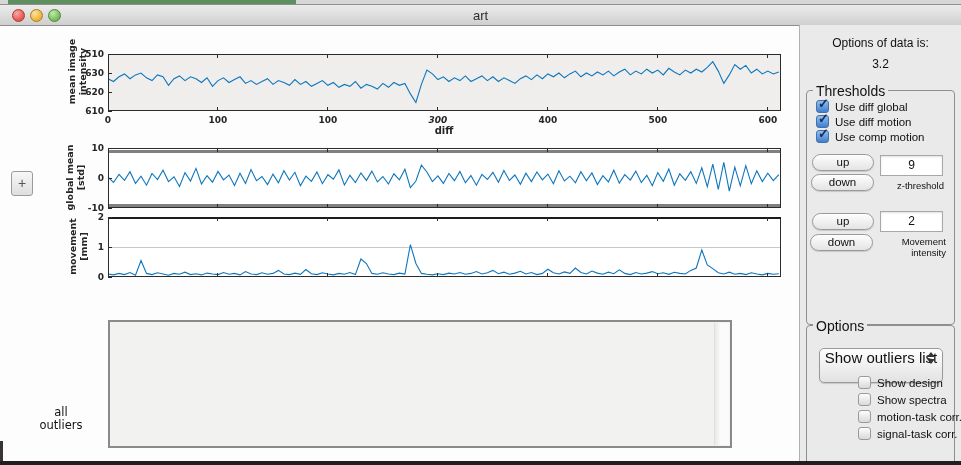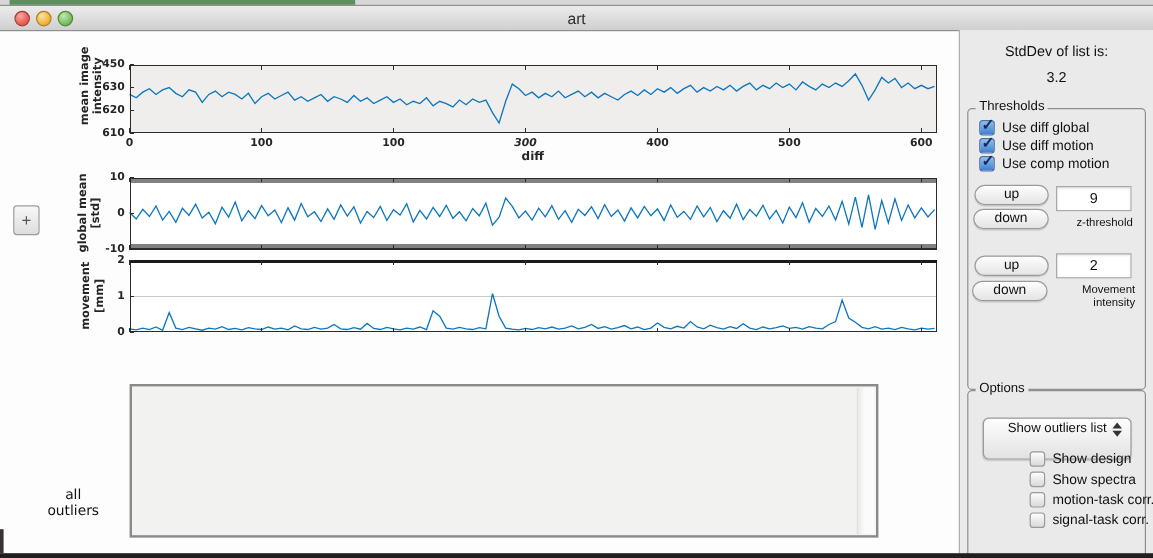--- a/index.html
+++ b/index.html
@@ -46,21 +46,21 @@
         font-size:11.5px;color:#111;line-height:13px;font-family:"DejaVu Sans",sans-serif;}
   
   #panel{position:absolute;left:799px;top:25px;width:162px;height:436px;
          background:#eaeaea;border-left:1px solid #b0b0b0;box-sizing:border-box;font-size:11.5px;color:#111;}
   .panel-center{position:absolute;width:100%;text-align:center;font-size:12px;}
   #stddev-label{top:11px;}
   #stddev-value{top:32px;}
   .groupbox{position:absolute;border:1px solid #8f8f8f;border-radius:4px;box-sizing:border-box;}
   #thresholds-box{left:6px;top:65px;width:149px;height:235px;}
   #options-box{left:6px;top:300px;width:149px;height:156px;}
-  .group-label{position:absolute;top:-8px;left:6px;background:#eaeaea;padding:0 3px;font-size:11px;}
+  .group-label{position:absolute;top:-8px;left:6px;background:#eaeaea;padding:0 3px;font-size:14px;}
   .cb-rows{position:absolute;display:flex;flex-direction:column;}
   #thresh-rows{left:16px;top:74px;}
   #thresh-rows .cb-row{height:15px;}
   #opt-rows{left:14px;top:349px;}
   #opt-rows .cb-row{height:17px;margin-left:44px;}
   .cb-row{display:flex;align-items:center;}
   .cb{width:13px;height:13px;border-radius:3px;box-sizing:border-box;position:relative;flex:none;
       border:1px solid #9a9a9a;background:linear-gradient(#fdfdfd,#d9d9d9);}
   .cb.checked{border:1px solid #4a6fa5;background:linear-gradient(#8fc0ee,#3f7fd2);}
   .cb .mark{display:none;}
@@ -76,21 +76,21 @@
   #m-down{left:10px;top:209px;width:63px;height:17px;line-height:15px;}
   .field{position:absolute;box-sizing:border-box;border:1px solid #a8a8a8;background:#fff;
       text-align:center;font-size:12px;line-height:19px;box-shadow:inset 0 1px 2px rgba(0,0,0,.12);}
   #z-field{left:80px;top:130px;width:63px;height:21px;}
   #m-field{left:80px;top:186px;width:63px;height:21px;}
   .small-label{position:absolute;text-align:right;font-size:9.5px;line-height:10.5px;color:#111;}
   #z-thresh-label{left:78px;top:156px;width:66px;}
   #m-thresh-label{left:76px;top:212px;width:70px;}
   #outlier-dropdown{position:absolute;left:19px;top:323px;width:124px;height:35px;box-sizing:border-box;
       border:1px solid #9a9a9a;border-radius:5px;background:linear-gradient(#fefefe,#e2e2e2);
-      font-size:11px;line-height:17px;text-align:center;box-shadow:0 1px 1px rgba(0,0,0,.15);}
+      font-size:15px;line-height:17px;text-align:center;box-shadow:0 1px 1px rgba(0,0,0,.15);}
   #dd-arrows{position:absolute;right:7px;top:2px;width:8px;height:14px;}
   #dd-arrows .tri-up{position:absolute;top:1px;left:0;width:0;height:0;
       border-left:4px solid transparent;border-right:4px solid transparent;border-bottom:5px solid #333;}
   #dd-arrows .tri-down{position:absolute;bottom:1px;left:0;width:0;height:0;
       border-left:4px solid transparent;border-right:4px solid transparent;border-top:5px solid #333;}
   #save-button{position:absolute;left:26px;top:416px;width:125px;height:18px;box-sizing:border-box;
       border:1px solid #8a8a8a;background:linear-gradient(#fbfbfb,#ececec);
       font-size:11px;font-weight:bold;text-align:center;line-height:16px;box-shadow:0 1px 1px rgba(0,0,0,.2);}
   
   #bottom-bar{position:absolute;left:0;bottom:0;width:961px;height:4px;background:#221d1f;}
@@ -145,21 +145,21 @@
       <line x1="659.8039215686274" x2="659.8039215686274" y1="57" y2="53" stroke="#2b2b2b" shape-rendering="crispEdges"></line>
       <line x1="659.8039215686274" x2="659.8039215686274" y1="0" y2="4" stroke="#2b2b2b" shape-rendering="crispEdges"></line>
       <line x1="0" x2="4" y1="57" y2="57" stroke="#2b2b2b" shape-rendering="crispEdges"></line>
       <line x1="0" x2="4" y1="38" y2="38" stroke="#2b2b2b" shape-rendering="crispEdges"></line>
       <line x1="0" x2="4" y1="19" y2="19" stroke="#2b2b2b" shape-rendering="crispEdges"></line>
       <line x1="0" x2="4" y1="0" y2="0" stroke="#2b2b2b" shape-rendering="crispEdges"></line>
     </svg>
     <span class="tick-y" style="top: 51.5px;">610</span>
     <span class="tick-y" style="top: 32.5px;">620</span>
     <span class="tick-y" style="top: 13.5px;">630</span>
-    <span class="tick-y" style="top: -5.5px;">450</span>
+    <span class="tick-y" style="top: -5.5px;">510</span>
     <span class="tick-x" style="left: -17px; top: 61px;">0</span>
     <span class="tick-x" style="left: 92.9673px; top: 61px;">100</span>
     <span class="tick-x" style="left: 202.935px; top: 61px;">100</span>
     <span class="tick-x" style="left: 312.902px; top: 61px; font-style: italic;">300</span>
     <span class="tick-x" style="left: 422.869px; top: 61px;">400</span>
     <span class="tick-x" style="left: 532.837px; top: 61px;">500</span>
     <span class="tick-x" style="left: 642.804px; top: 61px;">600</span>
   </div>
 <div class="chart chart-1">
     <svg width="673" height="60">
@@ -222,21 +222,21 @@
 
 <div id="outlier-listbox">
   <div id="outlier-scrollbar"></div>
 </div>
 <div id="all-outliers-label">
   <div>all</div>
     <div>outliers</div>
 </div>
 
 <div id="panel">
-  <div class="panel-center" id="stddev-label">StdDev of list is:</div>
+  <div class="panel-center" id="stddev-label">Options of data is:</div>
   <div class="panel-center" id="stddev-value">3.2</div>
 
   <div class="groupbox" id="thresholds-box">
     <div class="group-label">Thresholds</div>
   </div>
   <div class="cb-rows" id="thresh-rows">
       <div class="cb-row">
         <span class="cb checked">
           <span class="mark">✓</span>
         </span>

